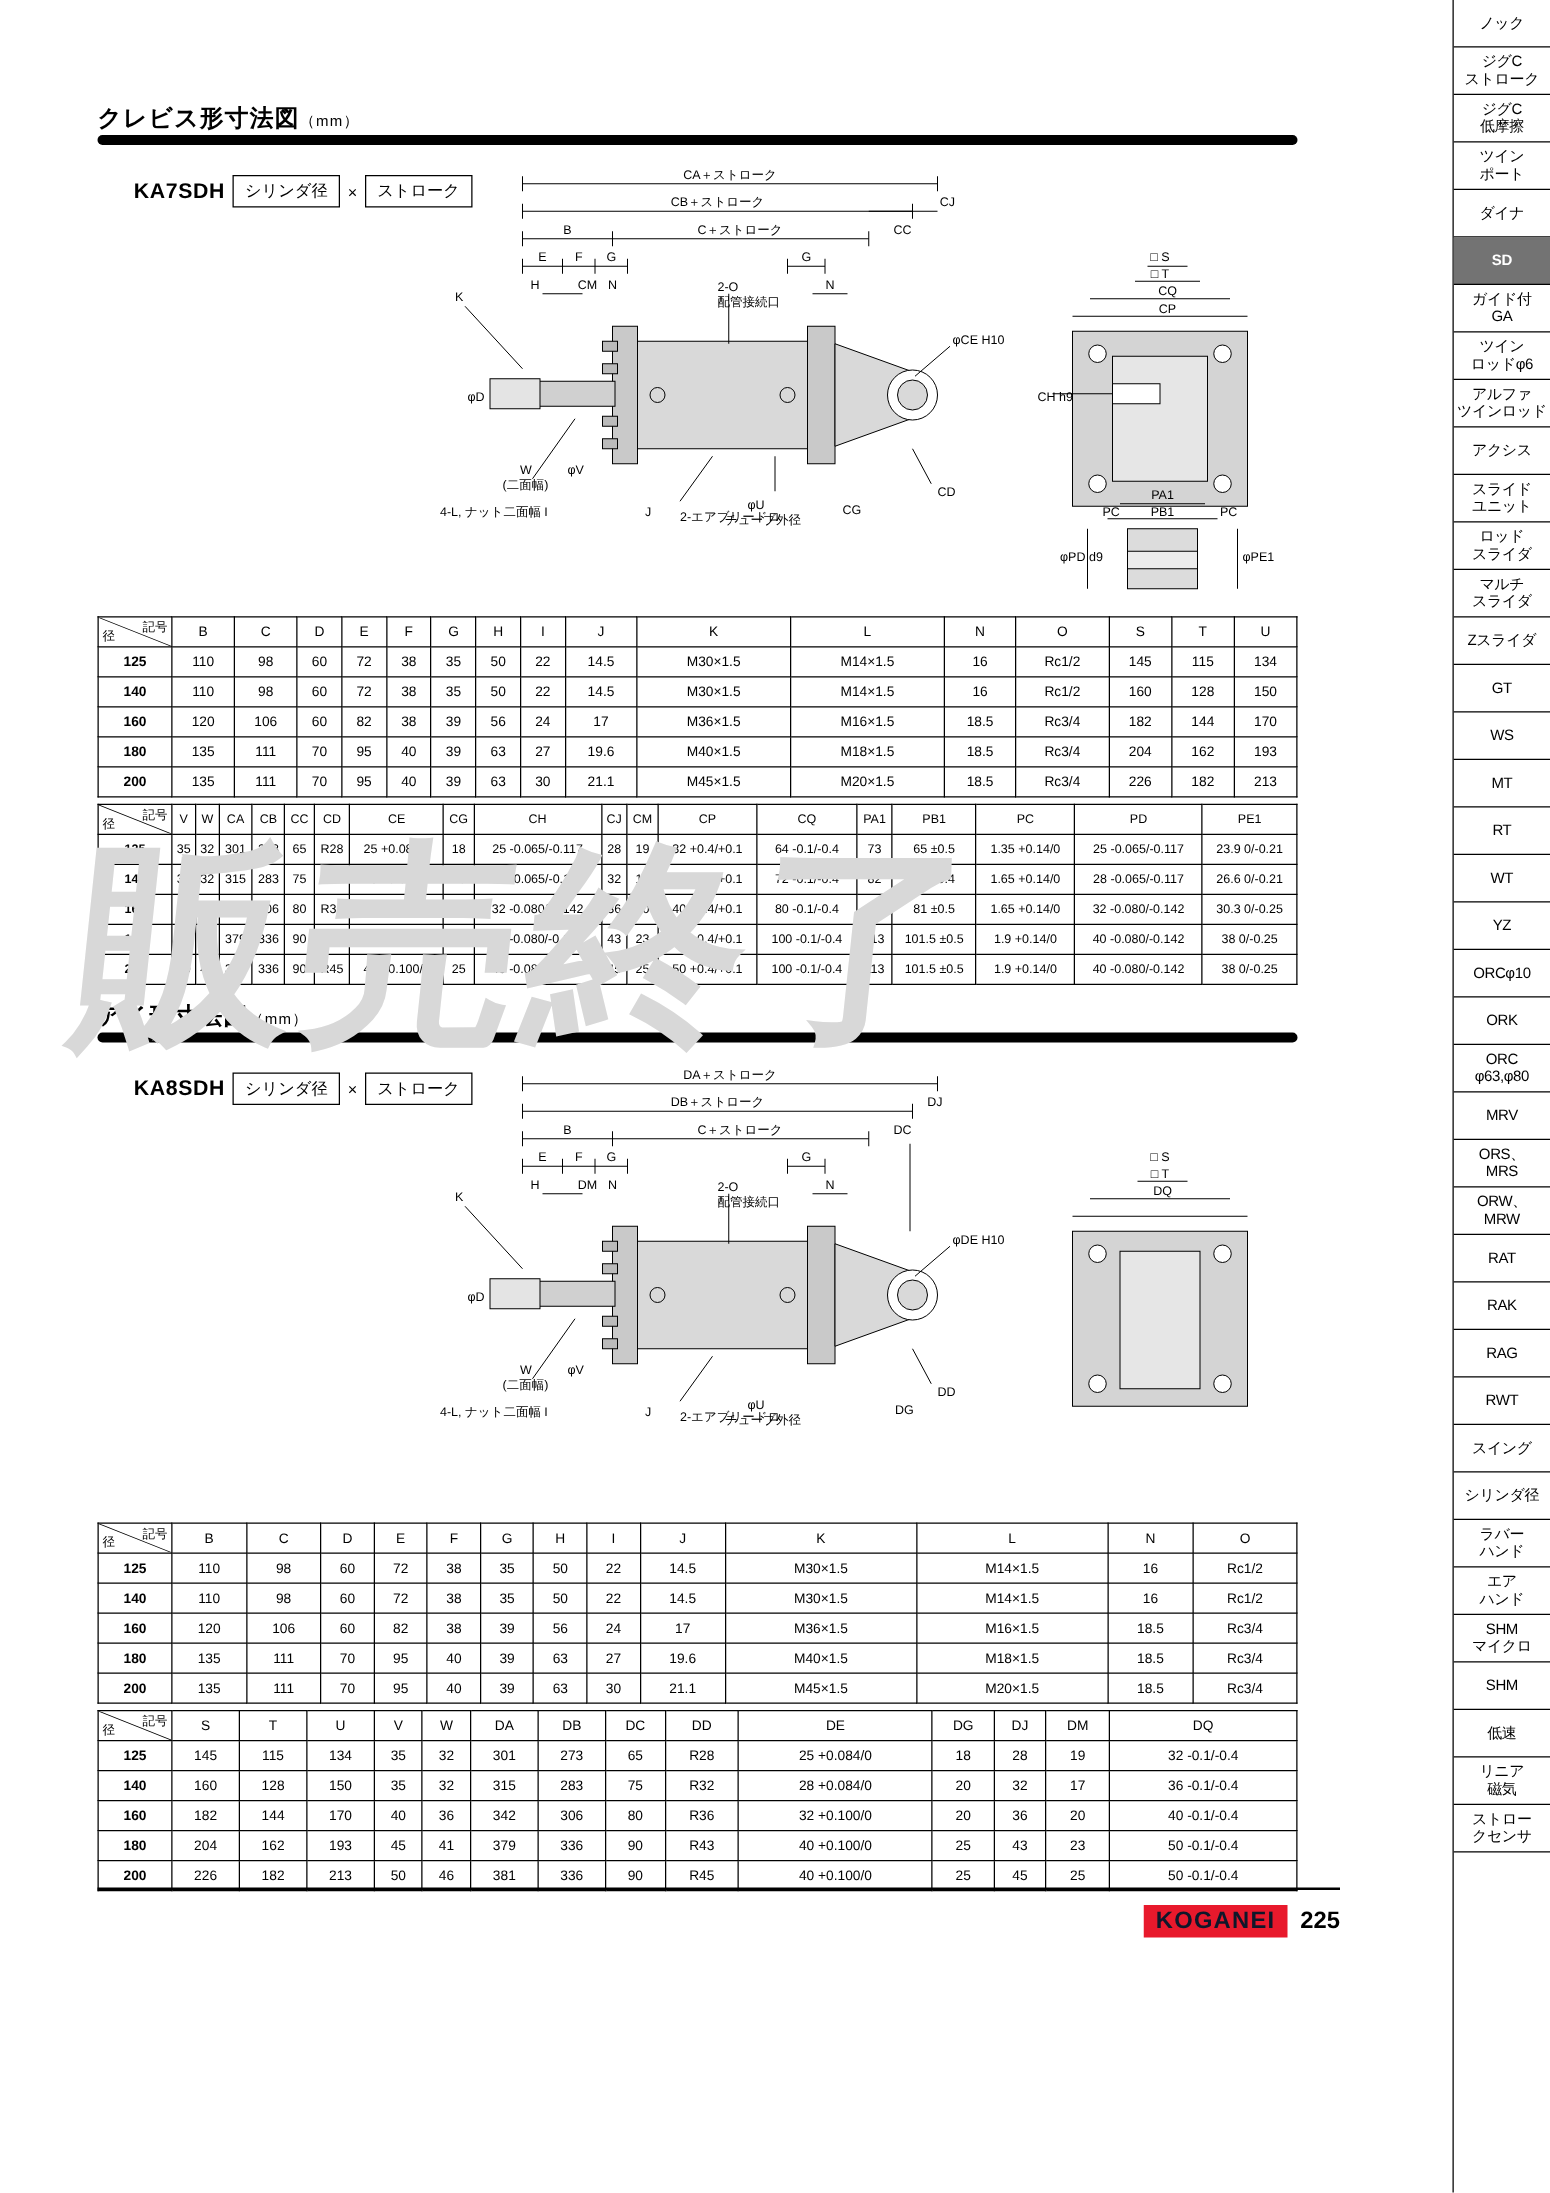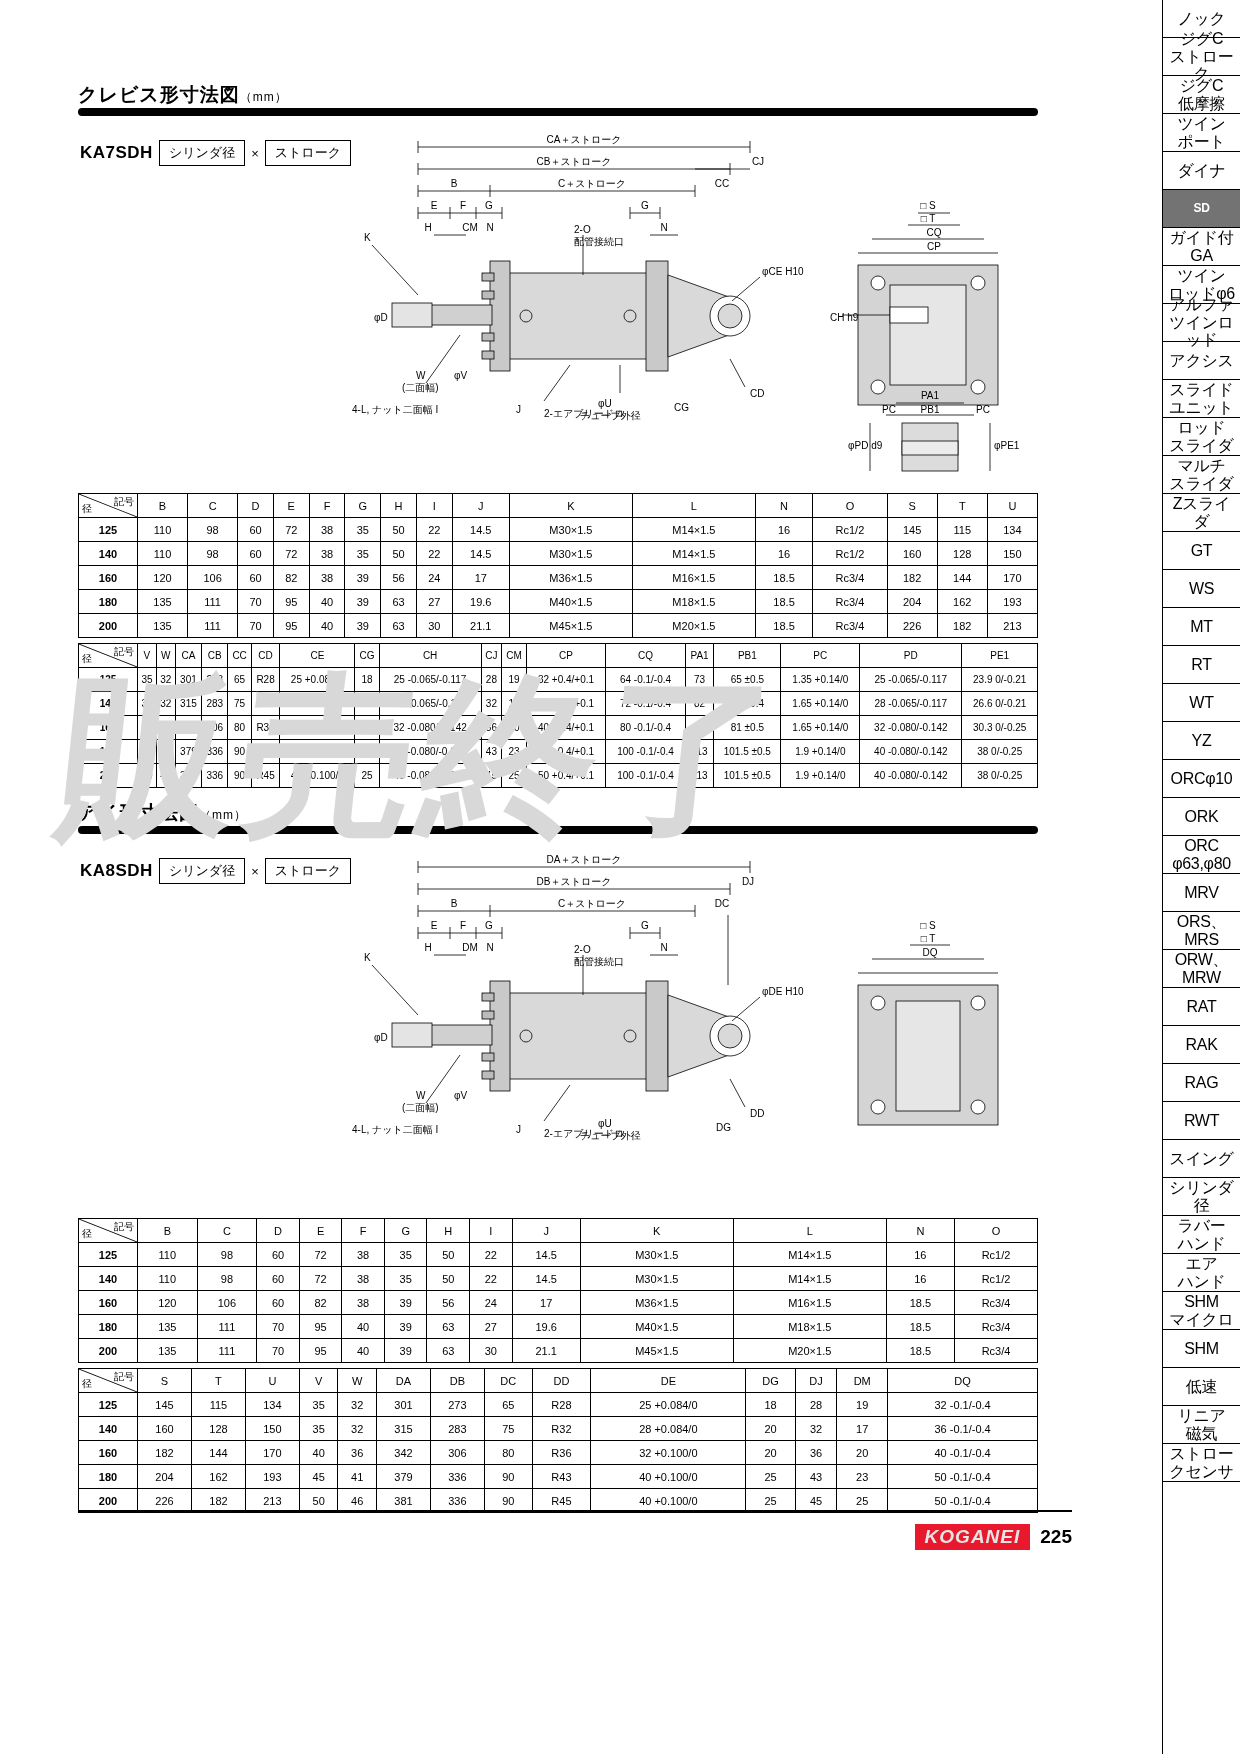--- a/index.html
+++ b/index.html
@@ -10,36 +10,36 @@
   }
   
   #side-rail{
     position:absolute;top:0;right:0;width:78px;height:1754px;
     border-left:1px solid #000;box-sizing:border-box;
     display:flex;flex-direction:column;align-items:stretch;
   }
   .rail-item{
     flex:0 0 auto;height:38px;border-bottom:1px solid #000;
     display:flex;align-items:center;justify-content:center;text-align:center;
-    font-size:16px;line-height:1.1;letter-spacing:-0.3px;
+    font-size:12px;line-height:1.1;letter-spacing:-0.3px;
     padding:0 2px;box-sizing:border-box;
   }
   .rail-item.active{background:#737373;color:#fff;font-weight:bold;font-size:12px;}
   .rail-item span{display:block;}
   
   #page{position:absolute;left:0;top:0;width:1162px;height:1578px;}
   .sec-title{
     position:absolute;font-size:19px;font-weight:bold;letter-spacing:1px;
   }
   .sec-title .unit{font-size:12px;font-weight:normal;}
   .rule{
     position:absolute;height:8px;background:#000;border-radius:4px;
   }
   .model-row{position:absolute;display:flex;align-items:center;gap:6px;}
-  .model-name{font-size:17px;font-weight:bold;letter-spacing:0.5px;}
+  .model-name{font-size:17px;font-weight:bold;letter-spacing:0.5px;margin-left:27px;}
   .boxlabel{
     border:1px solid #000;padding:3px 9px;font-size:13px;background:#fff;
   }
   .times{font-size:13px;}
   
   .drawing{position:absolute;text-align:right;}
   .drawing svg{display:block;}
   
   table.dim{
     position:absolute;border-collapse:collapse;font-size:11px;background:#fff;
@@ -59,22 +59,22 @@
   
   #watermark{
     position:absolute;left:60px;top:640px;width:900px;height:260px;
     font-size:175px;font-weight:bold;color:#d8d8d8;letter-spacing:6px;
     white-space:nowrap;pointer-events:none;z-index:5;
     transform:skewX(-6deg);
   }
   
   #footer{position:absolute;right:90px;bottom:28px;display:flex;align-items:center;gap:10px;}
   #logo{
-    background:#e8192c;color:#e5e5e5;font-size:19px;font-weight:bold;
-    padding:2px 10px;letter-spacing:1px;font-style:italic;
+    background:#e8192c;color:#0f172a;font-size:19px;font-weight:bold;
+    padding:2px 10px;letter-spacing:1px;
   }
   #pageno{font-size:19px;font-weight:bold;}
   #footrule{position:absolute;left:78px;right:90px;bottom:66px;height:2px;background:#000;}
 </style>
 </head>
 <body>
 
 <div id="page">
 
   <div class="sec-title" style="left:78px;top:82px;">

